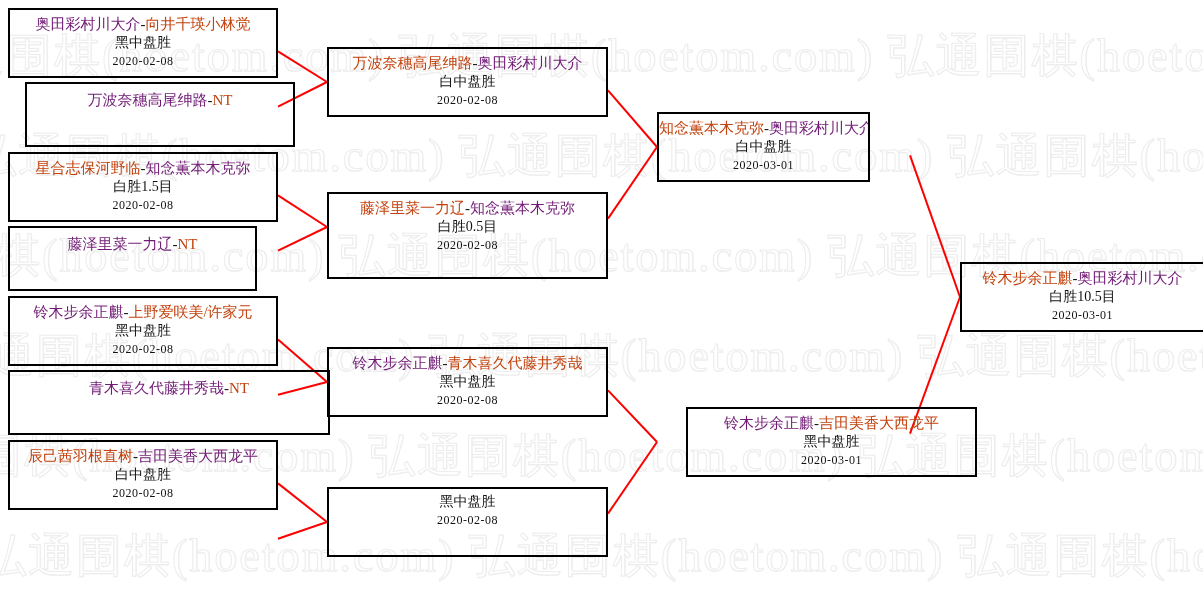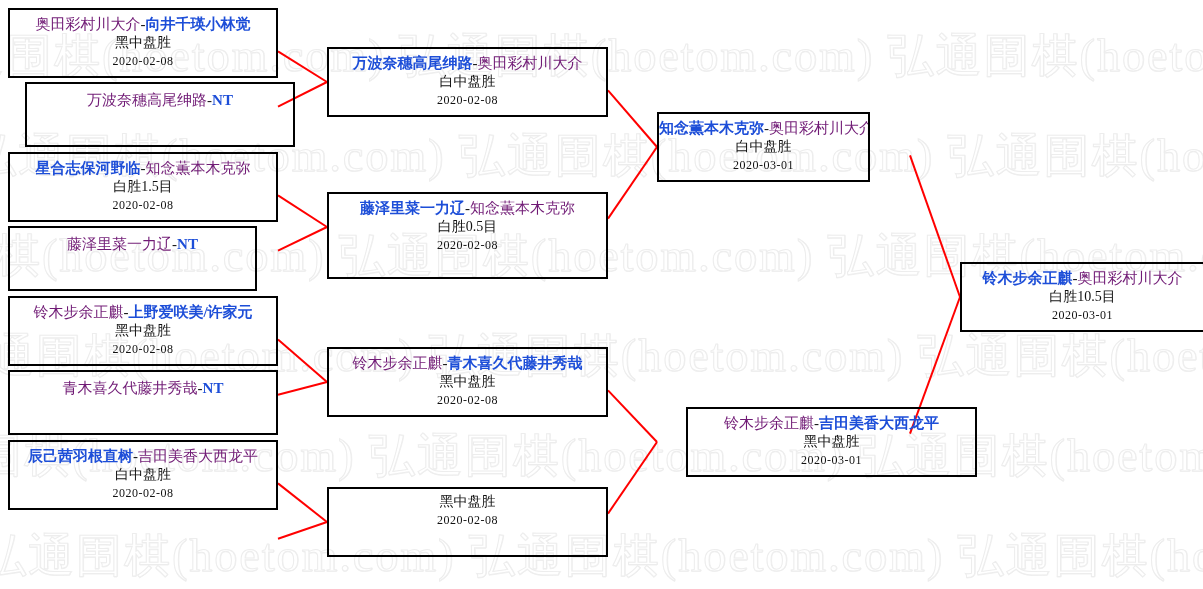--- a/index.html
+++ b/index.html
@@ -65,21 +65,21 @@
     font-size: 15px;
     color: #111111;
     padding-top: 4px;
     overflow: hidden;
   }
   .match-box .players {
     display: block;
     white-space: nowrap;
     font-size: 15px;
   }
-  .match-box .p-black { color: #1d4ed8; font-weight: bold; }
+  .match-box .p-black { color: #c2410c; }
   .match-box .p-red   { color: #701a75; }
   .match-box .sep     { color: #111111; }
   .match-box .result {
     display: block;
     font-size: 14px;
     color: #111111;
   }
   .match-box .date {
     display: block;
     font-size: 12px;
@@ -133,21 +133,21 @@
       <span class="date">2020-02-08</span>
     </div>
     <div class="match-box bye-box" style="left: 8px; top: 226px; width: 249px; height: 65px;">
       <span class="players"><span class="p-red">藤泽里菜一力辽</span><span class="sep">-</span><span class="p-black">NT</span></span>
     </div>
     <div class="match-box" style="left: 8px; top: 296px; width: 270px; height: 70px;">
       <span class="players"><span class="p-red">铃木步余正麒</span><span class="sep">-</span><span class="p-black">上野爱咲美/许家元</span></span>
       <span class="result">黑中盘胜</span>
       <span class="date">2020-02-08</span>
     </div>
-    <div class="match-box bye-box" style="left: 8px; top: 370px; width: 270px; height: 65px;">
+    <div class="match-box bye-box" style="left: 8px; top: 370px; width: 322px; height: 65px;">
       <span class="players"><span class="p-red">青木喜久代藤井秀哉</span><span class="sep">-</span><span class="p-black">NT</span></span>
     </div>
     <div class="match-box" style="left: 8px; top: 440px; width: 270px; height: 70px;">
       <span class="players"><span class="p-black">辰己茜羽根直树</span><span class="sep">-</span><span class="p-red">吉田美香大西龙平</span></span>
       <span class="result">白中盘胜</span>
       <span class="date">2020-02-08</span>
     </div>
     <div class="match-box" style="left: 327px; top: 47px; width: 281px; height: 70px;">
       <span class="players"><span class="p-black">万波奈穗高尾绅路</span><span class="sep">-</span><span class="p-red">奥田彩村川大介</span></span>
       <span class="result">白中盘胜</span>

